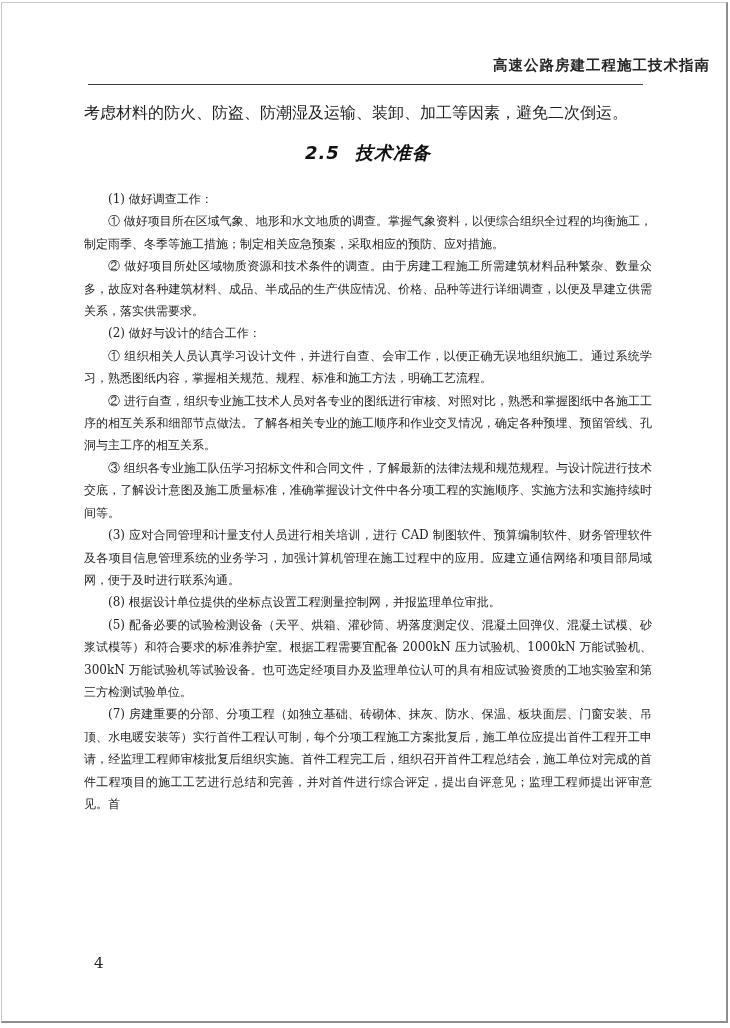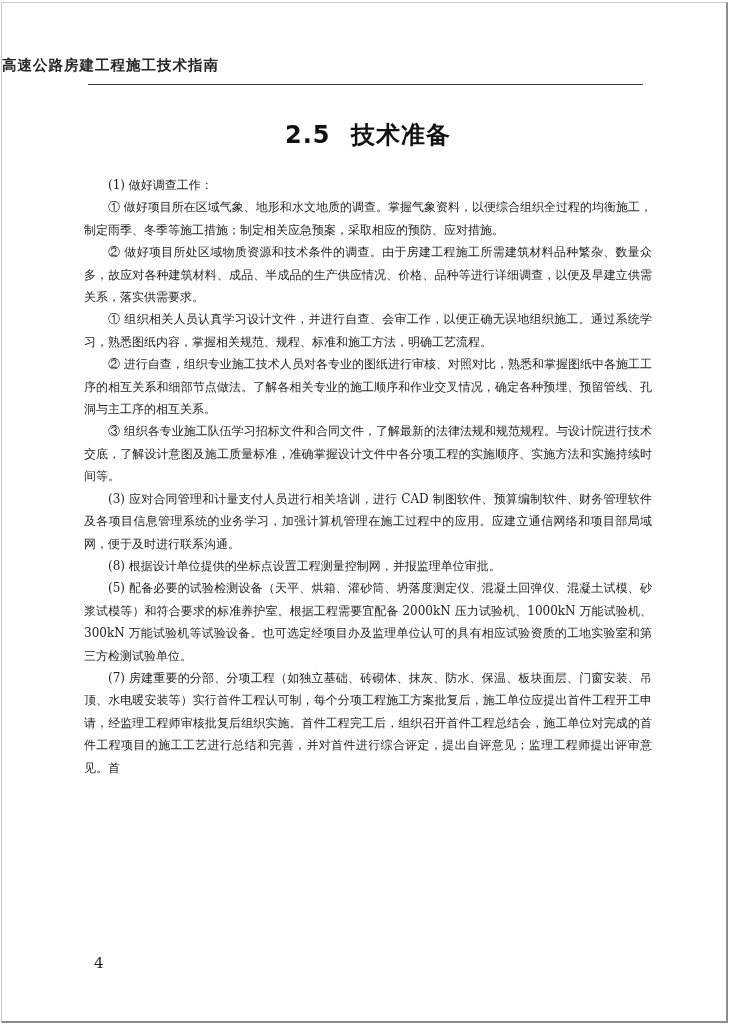--- a/index.html
+++ b/index.html
@@ -19,22 +19,22 @@
     height: 1018px;
     background: #ffffff;
     border: 1px solid #c9c9c9;
     border-right: 2px solid #8d8d8d;
     border-bottom: 2px solid #8d8d8d;
   }
   .running-head {
     position: absolute;
     top: 53px;
     left: 0;
-    right: 4px;
-    text-align: left;
+    right: 16px;
+    text-align: right;
     font-family: Liberation Sans, sans-serif;
     font-weight: bold;
     font-size: 14.5px;
     letter-spacing: 1px;
     color: #262626;
   }
   .head-rule {
     position: absolute;
     top: 81px;
     left: 86px;
@@ -53,23 +53,24 @@
     margin: 0;
     font-size: 16px;
     line-height: 22px;
     text-align: justify;
   }
   .section-heading {
     margin: 17px 0 23px 0;
     text-align: center;
     font-family: "DejaVu Sans", "Liberation Sans", sans-serif;
     font-weight: bold;
-    font-size: 24px;
+    font-size: 18px;
     color: #111111;
     letter-spacing: 1px;
+    font-style: italic;
   }
   .section-heading .sec-num {
     margin-right: 0.85em;
   }
   .body-text p.para {
     margin: 0;
     font-size: 12px;
     line-height: 22.4px;
     text-align: justify;
     text-indent: 2em;
@@ -87,29 +88,31 @@
 <body>
 
 <div class="page">
 
   <div class="running-head">高速公路房建工程施工技术指南</div>
 
   <div class="head-rule"></div>
 
   <div class="content">
 
+    <p class="intro">考虑材料的防火、防盗、防潮湿及运输、装卸、加工等因素，避免二次倒运。</p>
 
     <div class="section-heading">
       <span class="sec-num">2.5</span><span>技术准备</span>
     </div>
 
     <div class="body-text">
       <p class="para">(1) 做好调查工作：</p>
       <p class="para">① 做好项目所在区域气象、地形和水文地质的调查。掌握气象资料，以便综合组织全过程的均衡施工，制定雨季、冬季等施工措施；制定相关应急预案，采取相应的预防、应对措施。</p>
       <p class="para">② 做好项目所处区域物质资源和技术条件的调查。由于房建工程施工所需建筑材料品种繁杂、数量众多，故应对各种建筑材料、成品、半成品的生产供应情况、价格、品种等进行详细调查，以便及早建立供需关系，落实供需要求。</p>
+      <p class="para">(2) 做好与设计的结合工作：</p>
       <p class="para">① 组织相关人员认真学习设计文件，并进行自查、会审工作，以便正确无误地组织施工。通过系统学习，熟悉图纸内容，掌握相关规范、规程、标准和施工方法，明确工艺流程。</p>
       <p class="para">② 进行自查，组织专业施工技术人员对各专业的图纸进行审核、对照对比，熟悉和掌握图纸中各施工工序的相互关系和细部节点做法。了解各相关专业的施工顺序和作业交叉情况，确定各种预埋、预留管线、孔洞与主工序的相互关系。</p>
       <p class="para">③ 组织各专业施工队伍学习招标文件和合同文件，了解最新的法律法规和规范规程。与设计院进行技术交底，了解设计意图及施工质量标准，准确掌握设计文件中各分项工程的实施顺序、实施方法和实施持续时间等。</p>
       <p class="para">(3) 应对合同管理和计量支付人员进行相关培训，进行 CAD 制图软件、预算编制软件、财务管理软件及各项目信息管理系统的业务学习，加强计算机管理在施工过程中的应用。应建立通信网络和项目部局域网，便于及时进行联系沟通。</p>
       <p class="para">(8) 根据设计单位提供的坐标点设置工程测量控制网，并报监理单位审批。</p>
       <p class="para">(5) 配备必要的试验检测设备（天平、烘箱、灌砂筒、坍落度测定仪、混凝土回弹仪、混凝土试模、砂浆试模等）和符合要求的标准养护室。根据工程需要宜配备 2000kN 压力试验机、1000kN 万能试验机、300kN 万能试验机等试验设备。也可选定经项目办及监理单位认可的具有相应试验资质的工地实验室和第三方检测试验单位。</p>
       <p class="para">(7) 房建重要的分部、分项工程（如独立基础、砖砌体、抹灰、防水、保温、板块面层、门窗安装、吊顶、水电暖安装等）实行首件工程认可制，每个分项工程施工方案批复后，施工单位应提出首件工程开工申请，经监理工程师审核批复后组织实施。首件工程完工后，组织召开首件工程总结会，施工单位对完成的首件工程项目的施工工艺进行总结和完善，并对首件进行综合评定，提出自评意见；监理工程师提出评审意见。首</p>
     </div>
 
   </div>

